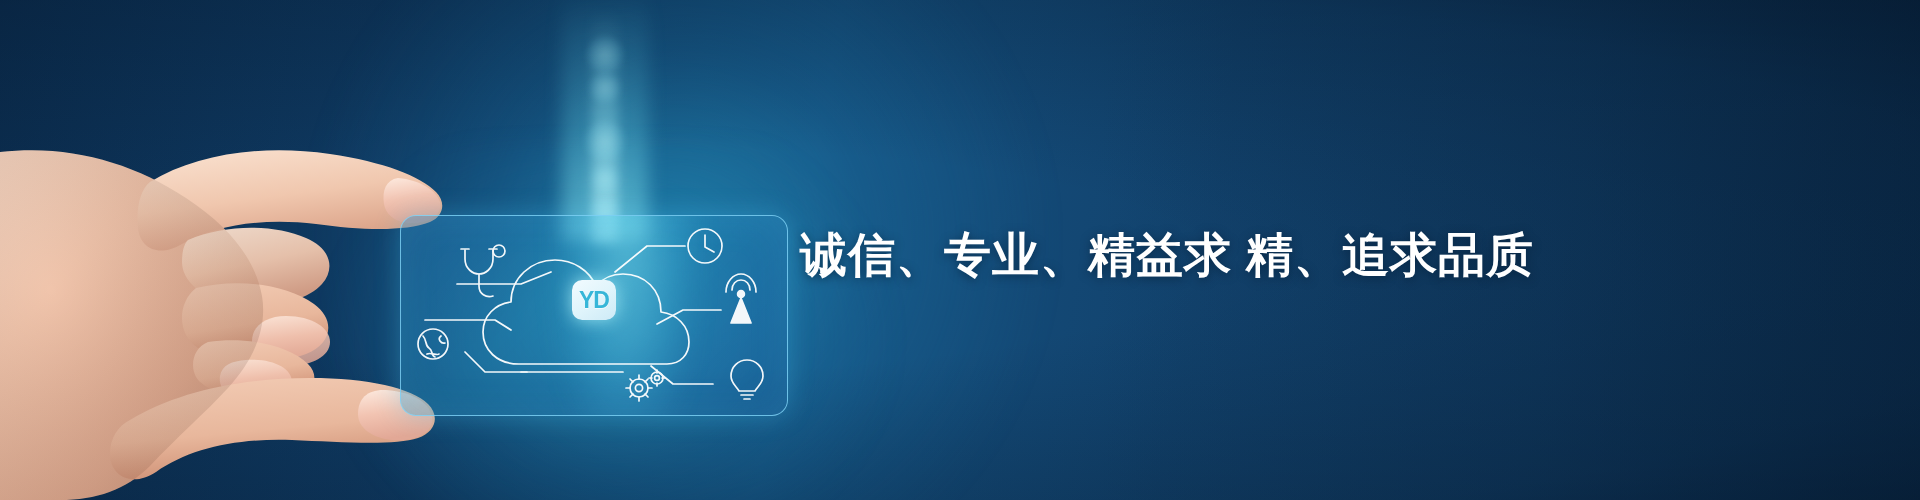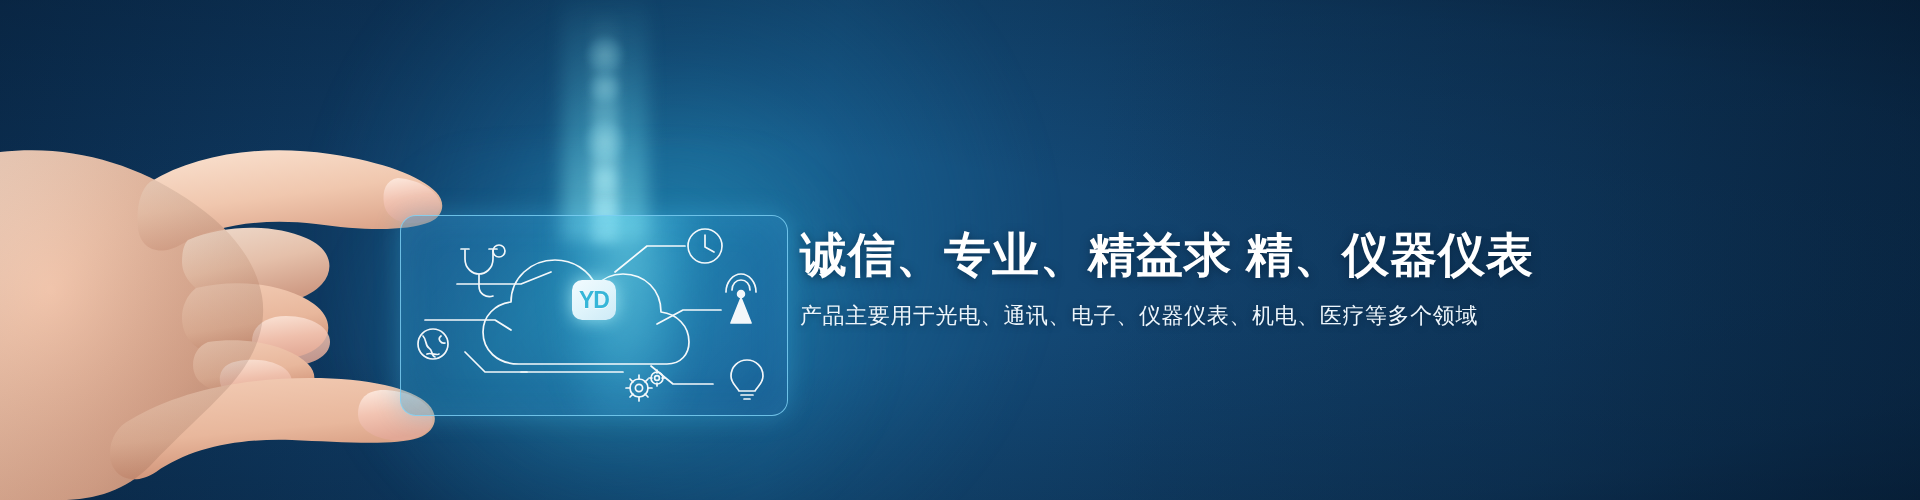--- a/index.html
+++ b/index.html
@@ -255,17 +255,16 @@
         </g>
       </g>
     </svg>
 
     <div class="logo-badge">
       <span>YD</span>
     </div>
   </div>
 
   <div class="copy">
-    <div class="headline">诚信、专业、精益求 精、仪器仪表</div>
-    <div class="subline">产品主要用于光电、通讯、电子、仪器仪表、机电、医疗等多个领域</div>
+    <div class="headline">诚信、专业、精益求 精、追求品质</div>
   </div>
 
 </div>
 
 </body></html>

